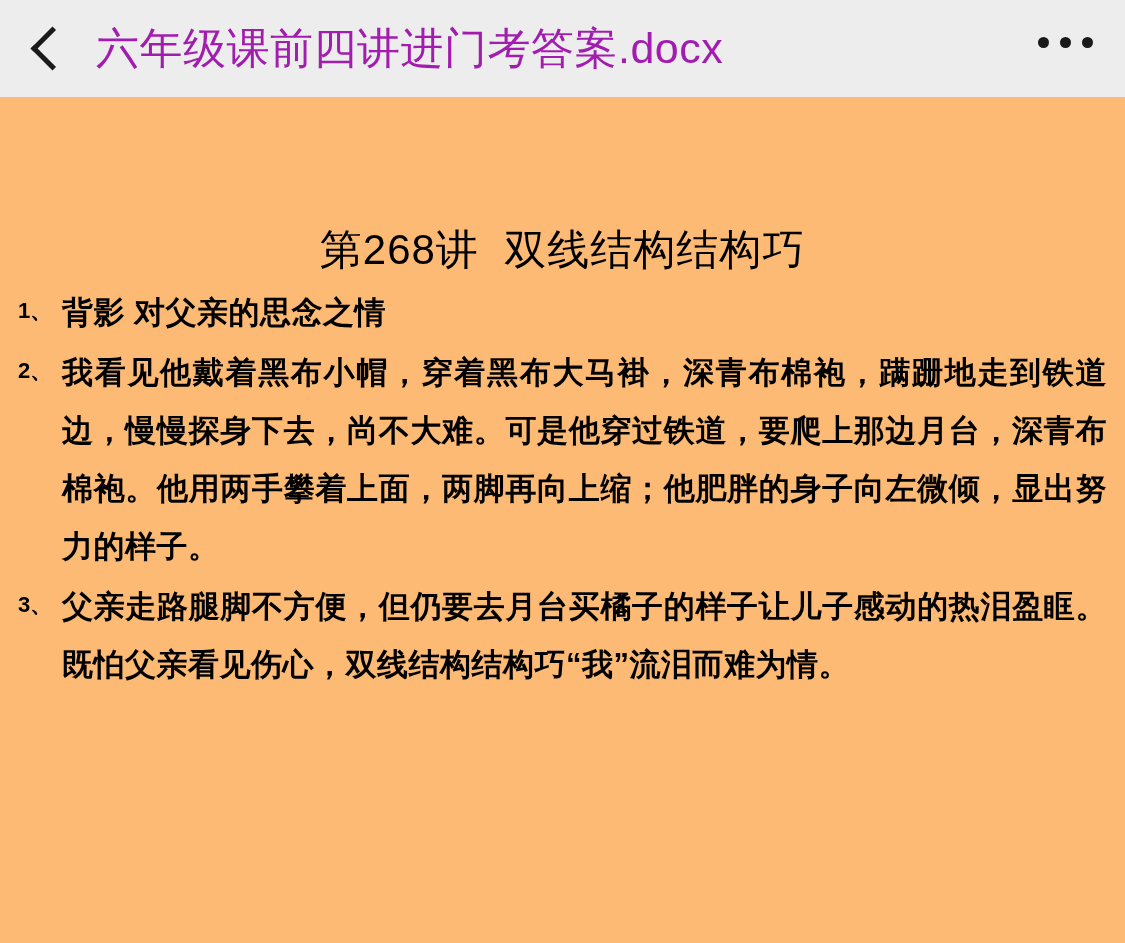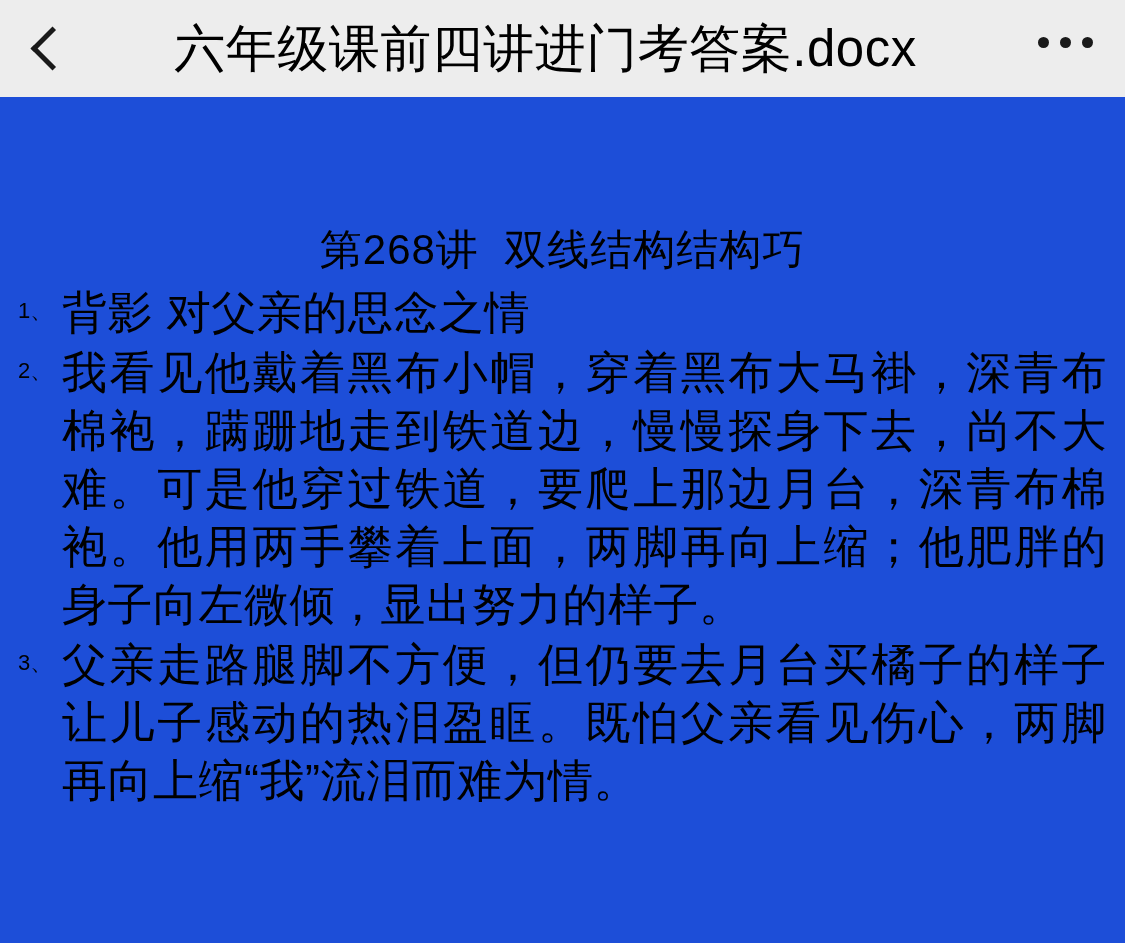--- a/index.html
+++ b/index.html
@@ -38,25 +38,25 @@
     display: block;
     width: 26px;
     height: 26px;
     border-left: 5px solid #1a1a1a;
     border-bottom: 5px solid #1a1a1a;
     transform: rotate(45deg);
     margin-left: 8px;
   }
   .doc-title {
     flex: 1 1 auto;
-    text-align: center;
-    font-size: 51px;
+    text-align: left;
+    font-size: 43px;
     line-height: 97px;
     letter-spacing: 0.5px;
-    color: #000000;
+    color: #a21caf;
     white-space: nowrap;
     overflow: hidden;
     font-weight: 400;
     padding-right: 10px;
   }
   .more-btn {
     width: 120px;
     height: 97px;
     display: flex;
     align-items: center;
@@ -75,21 +75,21 @@
     width: 11px;
     height: 11px;
     border-radius: 50%;
     background: #1a1a1a;
   }
 
   
   .page {
     width: 1125px;
     height: 846px;
-    background: #1d4ed8;
+    background: #fdba74;
     box-sizing: border-box;
     padding: 0 0 0 0;
     position: relative;
   }
   .doc-heading {
     text-align: center;
     font-size: 42px;
     line-height: 56px;
     padding-top: 125px;
     letter-spacing: 1px;
@@ -101,25 +101,26 @@
     list-style: none;
     margin: 0;
     padding: 6px 18px 0 18px;
     counter-reset: ansnum;
   }
   ol.answers > li {
     position: relative;
     counter-increment: ansnum;
     padding-left: 44px;
     margin: 0 0 2px 0;
-    font-size: 45px;
+    font-size: 31px;
     line-height: 58px;
     letter-spacing: 0.5px;
     text-align: justify;
     text-justify: inter-ideograph;
+    font-weight: bold;
   }
   ol.answers > li::before {
     content: counter(ansnum) "、";
     position: absolute;
     left: 0;
     top: 12px;
     font-size: 22px;
     line-height: 30px;
     color: #000;
     letter-spacing: 0;
@@ -149,16 +150,16 @@
   <div class="doc-heading">第268讲  双线结构结构巧</div>
 
   <ol class="answers">
     <li>
       <span class="ans-text">背影 对父亲的思念之情</span>
     </li>
     <li>
       <span class="ans-text">我看见他戴着黑布小帽，穿着黑布大马褂，深青布棉袍，蹒跚地走到铁道边，慢慢探身下去，尚不大难。可是他穿过铁道，要爬上那边月台，深青布棉袍。他用两手攀着上面，两脚再向上缩；他肥胖的身子向左微倾，显出努力的样子。</span>
     </li>
     <li>
-      <span class="ans-text">父亲走路腿脚不方便，但仍要去月台买橘子的样子让儿子感动的热泪盈眶。既怕父亲看见伤心，两脚再向上缩“我”流泪而难为情。</span>
+      <span class="ans-text">父亲走路腿脚不方便，但仍要去月台买橘子的样子让儿子感动的热泪盈眶。既怕父亲看见伤心，双线结构结构巧“我”流泪而难为情。</span>
     </li>
   </ol>
 </div>
 
 </body></html>

